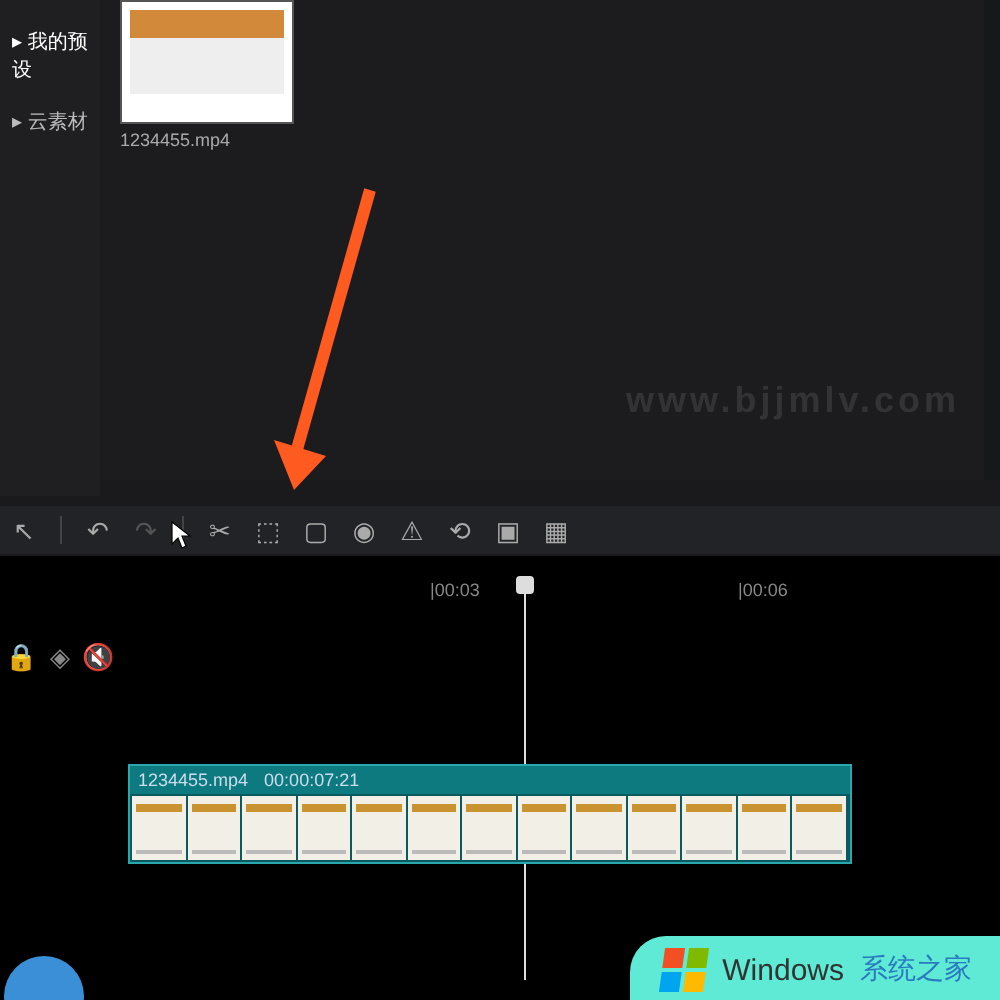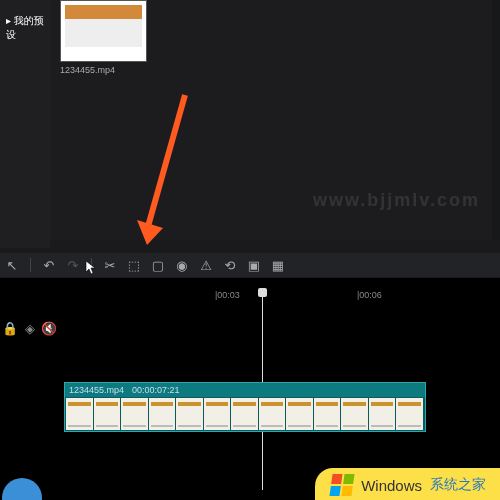--- a/index.html
+++ b/index.html
@@ -18,53 +18,54 @@
 .tbtn{width:16px;height:16px;display:flex;align-items:center;justify-content:center;color:#aaa;cursor:pointer;font-size:13px}
 .tbtn.dis{color:#555}
 .tsep{width:1px;height:14px;background:#444;margin:0 2px}
 .tooltip{position:absolute;left:52px;top:279px;background:#2d2d31;color:#ddd;font-size:10px;padding:2px 6px;border-radius:2px}
 .cursor-ptr{position:absolute;left:85px;top:260px;width:12px;height:16px;pointer-events:none}
 .timeline-area{position:absolute;left:0;top:278px;right:0;bottom:0;background:#000000}
 .ruler{position:absolute;left:60px;right:0;top:12px;height:18px;color:#888;font-size:9px}
 .ruler span{position:absolute;top:0}
 .ruler .t1{left:0}
 .ruler .t2{left:155px}
-.ruler .t3{left:297px}
+.ruler .t3{left:309px}
 .tracks{position:absolute;left:0;top:30px;right:0;bottom:0}
 .track-row{position:relative;height:48px;display:flex;align-items:center}
 .track-row.aux{height:20px;margin-top:10px}
 .track-head{position:absolute;left:0;width:60px;display:flex;align-items:center;justify-content:center;gap:6px;height:100%;color:#888;font-size:13px}
 .track-label{font-size:10px;color:#aaa}
 .clip{position:absolute;left:64px;top:74px;width:360px;height:48px;background:#0a5a5e;border:1px solid #2aa8ae}
 .clip-header{height:14px;background:#0d7a80;color:#cde;font-size:9px;padding:0 4px;display:flex;align-items:center;gap:8px}
 .clip-frames{position:absolute;top:15px;left:1px;right:1px;bottom:1px;display:flex}
 .frame{flex:1;background:#f2efe6;border-right:1px solid #0a5a5e;position:relative}
 .frame::after{content:"";position:absolute;left:2px;right:2px;top:4px;height:4px;background:#c9932f}
 .frame::before{content:"";position:absolute;left:2px;right:2px;bottom:3px;height:2px;background:#bbb}
 .playhead{position:absolute;left:262px;top:12px;width:1px;height:200px;background:#ddd}
 .playhead-head{position:absolute;left:-4px;top:-2px;width:9px;height:9px;background:#ddd;border-radius:2px}
 .watermark{position:absolute;right:20px;top:190px;color:rgba(255,255,255,0.1);font-size:18px;font-weight:bold;letter-spacing:2px;pointer-events:none}
 .footer{position:absolute;left:0;bottom:0;right:0;height:36px;display:flex;justify-content:flex-end;align-items:flex-end}
-.win-badge{display:flex;align-items:center;gap:8px;background:#fde047;border-radius:18px 0 0 0;padding:6px 14px 4px 16px;box-shadow:0 -2px 6px rgba(0,0,0,0.3)}
+.win-badge{display:flex;align-items:center;gap:8px;background:#5eead4;border-radius:18px 0 0 0;padding:6px 14px 4px 16px;box-shadow:0 -2px 6px rgba(0,0,0,0.3)}
 .win-logo{width:22px;height:22px;display:grid;grid-template-columns:1fr 1fr;grid-template-rows:1fr 1fr;gap:2px;transform:skewX(-8deg)}
 .win-logo div:nth-child(1){background:#f25022}
 .win-logo div:nth-child(2){background:#7fba00}
 .win-logo div:nth-child(3){background:#00a4ef}
 .win-logo div:nth-child(4){background:#ffb900}
 .win-text{color:#333;font-size:15px;font-weight:500}
 .win-sub{color:#2a7abf;font-size:14px;font-weight:400}
 .bottom-circle{position:absolute;left:2px;bottom:-18px;width:40px;height:40px;border-radius:50%;background:#3a8fd6}
 </style>
 </head>
 <body>
 
 <div class="app">
 
   <div class="sidebar">
     <div class="side-item sel">▸ <span>我的预设</span></div>
+    <div class="side-item">▸ <span>云素材</span></div>
   </div>
 
   <div class="media-panel">
     <div class="thumb">
       <div class="thumb-inner"></div>
     </div>
     <div class="thumb-label">1234455.mp4</div>
   </div>
 
   <div class="preview"></div>

